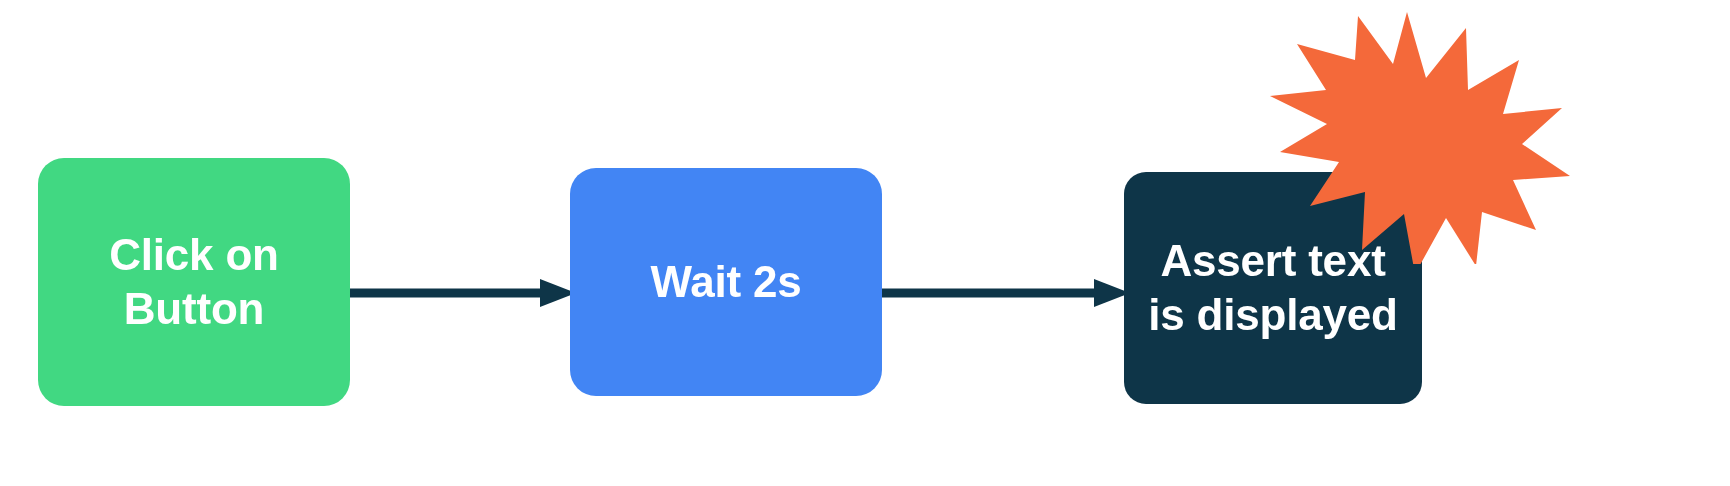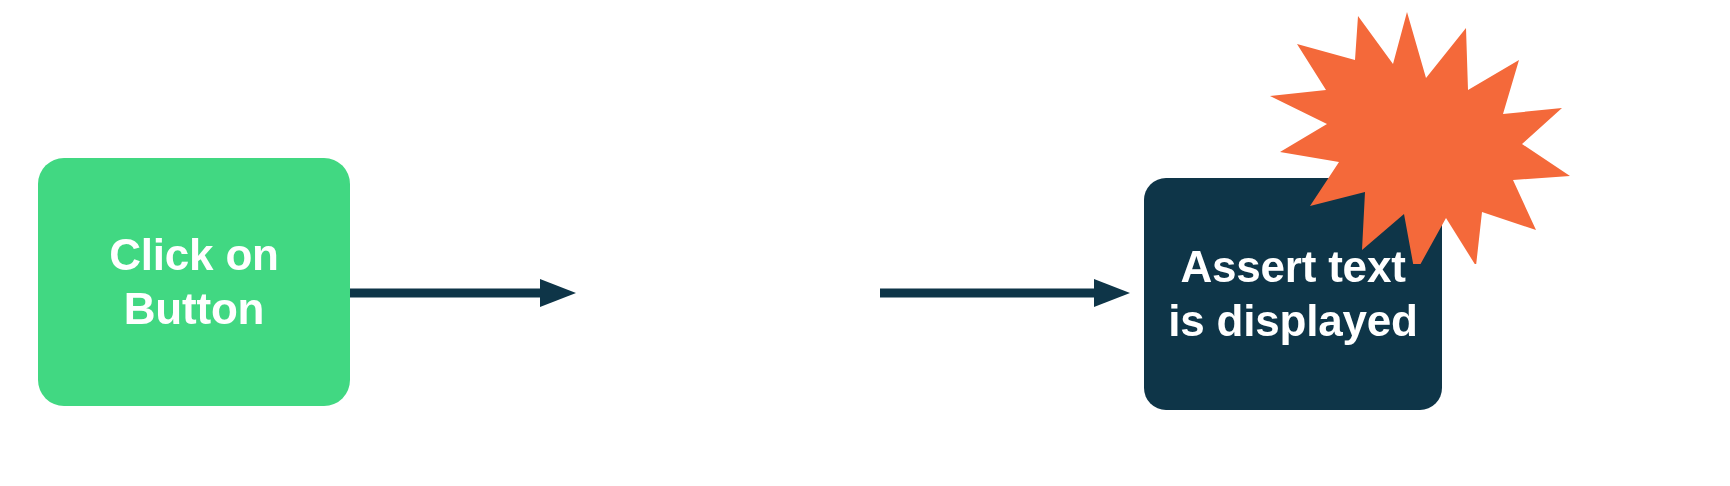--- a/index.html
+++ b/index.html
@@ -46,26 +46,25 @@
     top: 168px;
     width: 312px;
     height: 228px;
     background: #4285f4;
     border-radius: 26px;
   }
 
   
   #node-assert {
     left: 1124px;
-    top: 178px;
+    top: 172px;
     width: 298px;
     height: 232px;
     background: #0e3548;
     border-radius: 22px;
-    margin-left: 20px;
   }
 
   .node-label {
     padding: 0 10px;
     white-space: pre-line;
   }
 
   
   .arrow {
     position: absolute;
@@ -99,20 +98,23 @@
   <svg id="arrow-2" class="arrow" viewBox="0 0 250 40" preserveAspectRatio="none">
     <line x1="0" y1="20" x2="218" y2="20" stroke="#0e3548" stroke-width="9"></line>
     <polygon points="214,6 250,20 214,34" fill="#0e3548"></polygon>
   </svg>
 
   <div id="node-click" class="node">
     <span class="node-label">Click on
 Button</span>
   </div>
 
+  <div id="node-wait" class="node">
+    <span class="node-label">Wait 2s</span>
+  </div>
 
   <div id="node-assert" class="node">
     <span class="node-label">Assert text
 is displayed</span>
   </div>
 
   <svg id="starburst" viewBox="0 0 300 260" preserveAspectRatio="none">
     <polygon fill="#f4693a" points="137,8 156,74 196,24 198,86 249,56 233,110 292,104 252,140 300,172 243,176 266,226 212,208 206,262
               176,214 145,270 134,210 92,246 95,188 40,202 69,158 10,148 57,120 0,92 56,86 27,40 85,56 88,12 123,60"></polygon>
   </svg>

